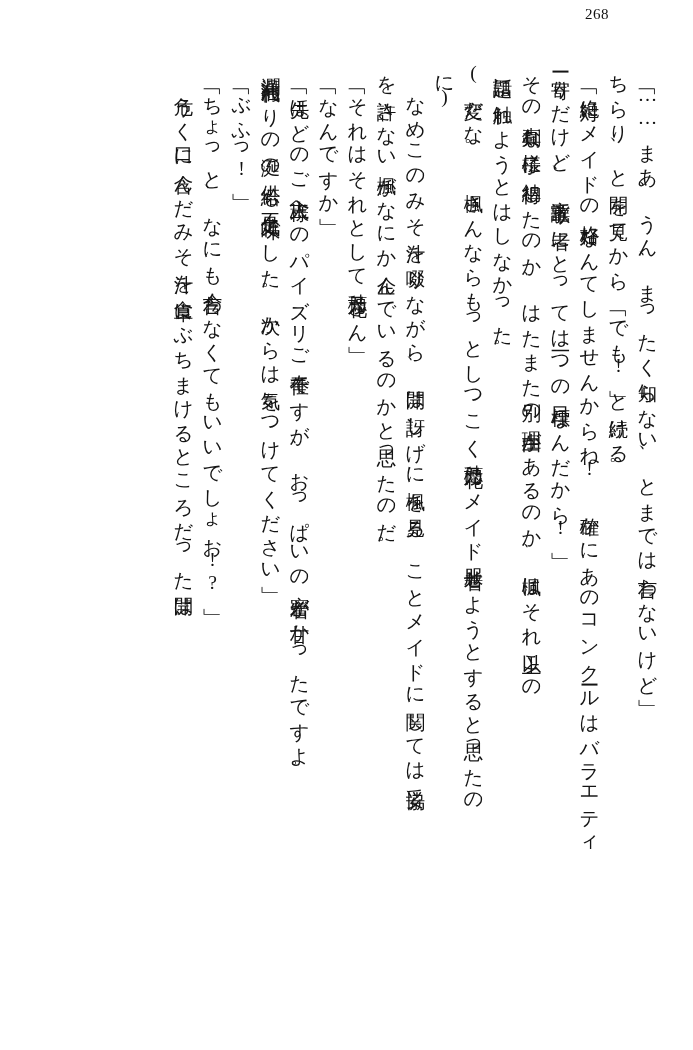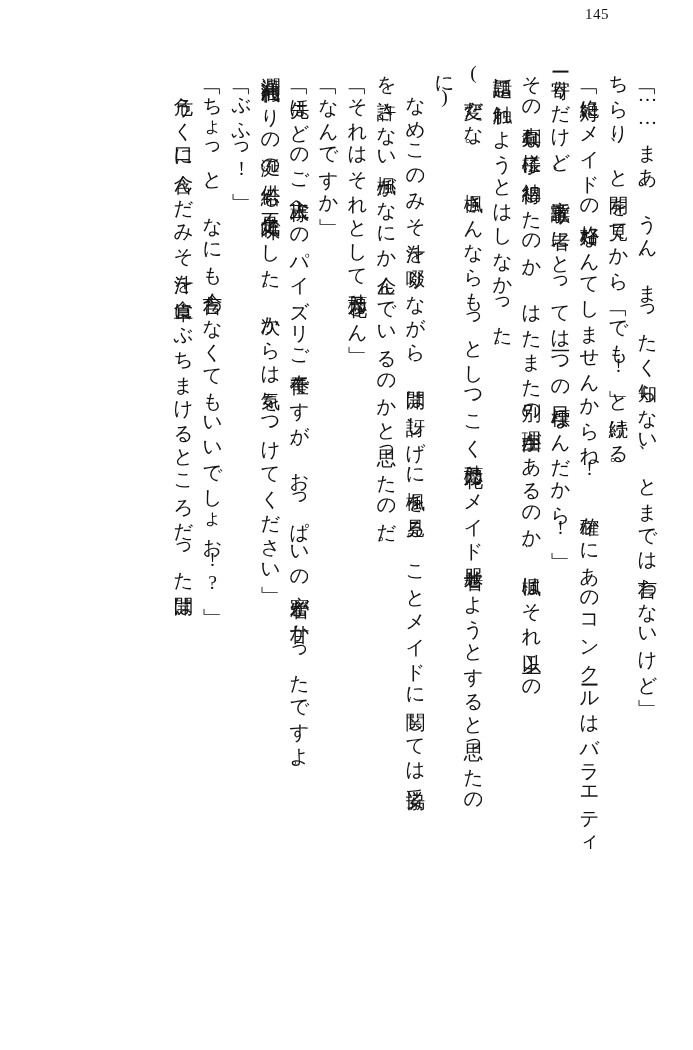--- a/index.html
+++ b/index.html
@@ -52,21 +52,21 @@
     color: #141414;
   }
   .vline.indent {
     padding-top: 20px;
   }
 </style>
 </head>
 <body>
 
 <div class="page">
-  <div class="page-number">145</div>
+  <div class="page-number">268</div>
   <div class="text-body">
     <div class="vline indent">「……まあ、うん、まったく知らない、とまでは言わないけど」</div>
     <div class="vline">ちらり、と開を見てから、「でも!」と続ける。</div>
     <div class="vline indent">「絶対にメイドの格好なんてしませんからね!　確かにあのコンクールはバラエティ</div>
     <div class="vline">ー寄りだけど、童謡歌う者にとっては一つの目標なんだから!」</div>
     <div class="vline">その真剣な様子に納得したのか、はたまた別の理由があるのか、楓はそれ以上この</div>
     <div class="vline">話題に触れようとはしなかった。</div>
     <div class="vline">(変だな。　楓さんならもっとしつこく穂乃花にメイド服着せようとすると思ったの</div>
     <div class="vline">に)</div>
     <div class="vline indent">なめこのみそ汁を啜りながら、開は訝しげに楓を見る。ことメイドに関しては妥協</div>

